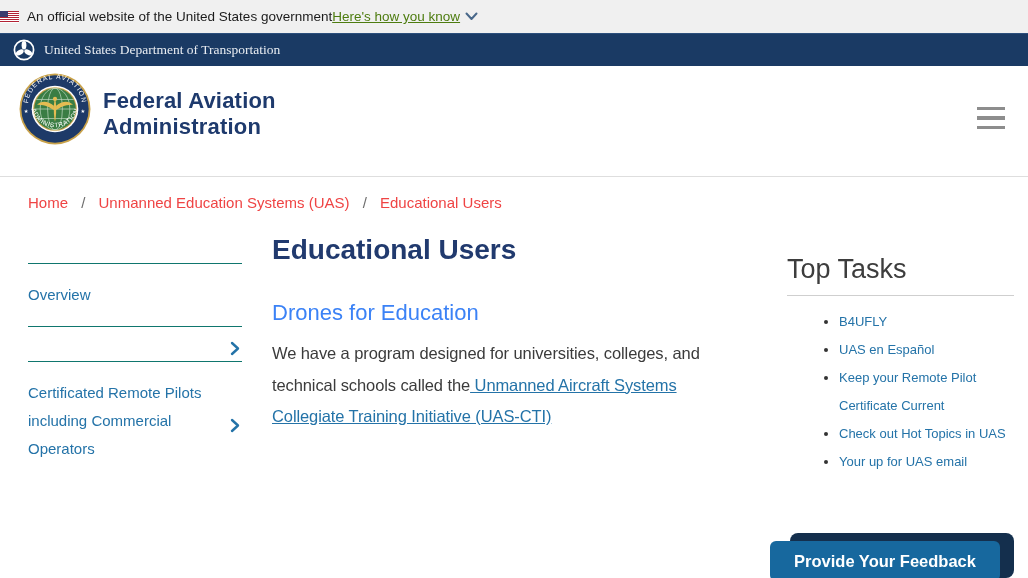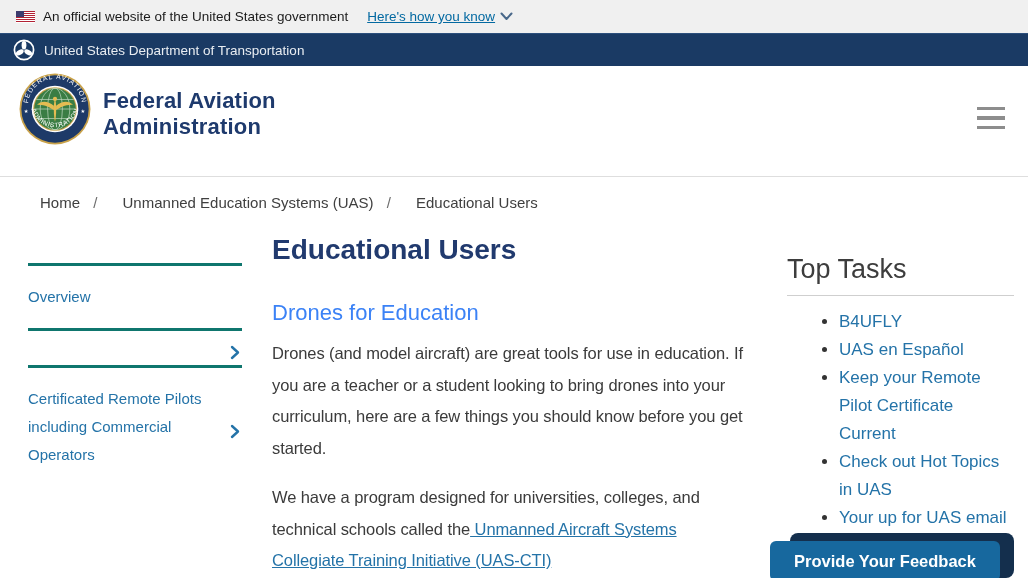--- a/index.html
+++ b/index.html
@@ -1,64 +1,64 @@
 <!DOCTYPE html>
 <html><head>
 <meta charset="utf-8">
 <style>
   * { box-sizing: border-box; margin: 0; padding: 0; }
   html, body { width: 1028px; height: 578px; overflow: hidden; background: #fff;
     font-family: "Liberation Sans", sans-serif; position: relative; }
 
   
   .gov-banner { height: 33px; background: #f0f0f0; display: flex; align-items: center;
-    padding-left: 16px; font-size: 13.5px; color: #1b1b1b; }
+    font-size: 13.5px; color: #1b1b1b; }
   .flag { width: 19px; height: 12px; position: relative; margin-right: 8px;
     background: repeating-linear-gradient(#b22234 0 1px, #fff 1px 2px); flex: 0 0 auto; }
   .flag .canton { position: absolute; left: 0; top: 0; width: 8px; height: 6px; background: #3c3b6e; }
-  .gov-banner a { color: #0369a1; text-decoration: underline; margin-left: 19px; cursor: pointer; text-align: center; }
+  .gov-banner a { color: #4d7c0f; text-decoration: underline; margin-left: 0; cursor: pointer; text-align: center; }
   .chev-down { margin-left: 5px; display: inline-block; }
 
   
   .dot-bar { height: 33px; background: #1a3a64; border-top: 1px solid #2c4f7c;
     display: flex; align-items: center; padding-left: 13px; }
-  .dot-bar .txt { color: #e9edf2; font-size: 13.5px; margin-left: 9px; }
+  .dot-bar .txt { color: #e9edf2; font-size: 13.5px; margin-left: 9px; font-family: Liberation Serif, serif; }
 
   
   .site-header { height: 111px; background: #fff; border-bottom: 1px solid #dedede; position: relative; }
   .seal { position: absolute; left: 19px; top: 7px; }
   .brand { position: absolute; left: 103px; top: 22px; color: #1e3a6d;
     font-size: 22px; font-weight: bold; line-height: 26px; letter-spacing: 0.2px; }
   .menu-btn { position: absolute; right: 23px; top: 40px; width: 28px; height: 30px;
     background: none; border: none; cursor: pointer; padding: 0; }
   .menu-btn span { display: block; width: 28px; height: 3.5px; background: #8d8d8d; margin: 0 0 6px 0; }
 
   
   .breadcrumb { padding: 17px 0 0 28px; font-size: 15px; }
-  .breadcrumb a { color: #404040; text-decoration: none; cursor: pointer; margin-left: 12px; }
+  .breadcrumb a { color: #ef4444; text-decoration: none; cursor: pointer; }
   .breadcrumb .sep { color: #6d6d6d; margin: 0 9px; }
 
   
   .side-nav { position: absolute; left: 28px; top: 263px; width: 214px; }
-  .side-item { position: relative; padding: 17px 0; border-top: 3px solid #0f766e;
+  .side-item { position: relative; padding: 17px 0; border-top: 1px solid #0f766e;
     font-size: 15px; line-height: 28px; color: #2473a8; cursor: pointer; }
   .side-item .lbl { display: block; width: 185px; }
   .side-item .chev { position: absolute; right: 2px; top: 50%; margin-top: -7px; }
 
   .main-col { position: absolute; left: 272px; top: 232px; width: 476px; }
   h1.page-title { color: #213a6e; font-size: 28px; line-height: 36px; font-weight: bold; margin-bottom: 28px; }
   h2.section-title { color: #3b82f6; font-size: 22px; line-height: 34px; font-weight: 400; margin-bottom: 8px; }
   .main-col p { color: #3b3b3b; font-size: 16.5px; line-height: 31.5px; margin-bottom: 18px; letter-spacing: -0.1px; }
   .main-col p a { color: #2473a8; text-decoration: underline; cursor: pointer; }
 
   .right-col { position: absolute; left: 787px; top: 252px; width: 227px; }
   .right-col h2 { color: #3d3d3d; font-size: 27px; line-height: 34px; font-weight: 400; }
   .right-col hr { border: none; border-top: 1px solid #cfcfcf; margin-top: 9px; }
   .right-col ul { margin: 12px 0 0 0; padding-left: 52px; }
-  .right-col li { color: #333; font-size: 17px; line-height: 28px; }
+  .right-col li { color: #333; font-size: 13px; line-height: 28px; }
   .right-col li a { color: #2473a8; text-decoration: none; cursor: pointer; }
 
   
   .fb-panel { position: absolute; left: 790px; top: 533px; width: 224px; height: 45px;
     background: #142f4d; border-radius: 8px; }
   .fb-btn { position: absolute; left: 770px; top: 541px; width: 230px; height: 40px;
     background: #17689e; border: none; border-radius: 6px; color: #fff;
     font-family: "Liberation Sans", sans-serif; font-weight: bold; font-size: 16.5px; cursor: pointer; }
 </style>
 </head>
@@ -158,21 +158,20 @@
       <svg width="10" height="15" viewBox="0 0 10 15">
           <polyline points="2,2 8,7.5 2,13" fill="none" stroke="#2473a8" stroke-width="2.4" stroke-linecap="round" stroke-linejoin="round"></polyline>
         </svg>
     </span>
   </div>
 </nav>
 
 <main class="main-col">
   <h1 class="page-title">Educational Users</h1>
   <h2 class="section-title">Drones for Education</h2>
-  <p>Drones (and model aircraft) are great tools for use in education. If you are a teacher or a student looking to bring drones into your curriculum, here are a few things you should know before you get started.</p>
   <p><span>We have a program designed for universities, colleges, and technical schools called the</span><a> Unmanned Aircraft Systems Collegiate Training Initiative (UAS-CTI)</a></p>
 </main>
 
 <aside class="right-col">
   <h2>Top Tasks</h2>
   <hr>
   <ul>
     <li><a>B4UFLY</a></li>
     <li><a>UAS en Español</a></li>
     <li><a>Keep your Remote Pilot Certificate Current</a></li>

